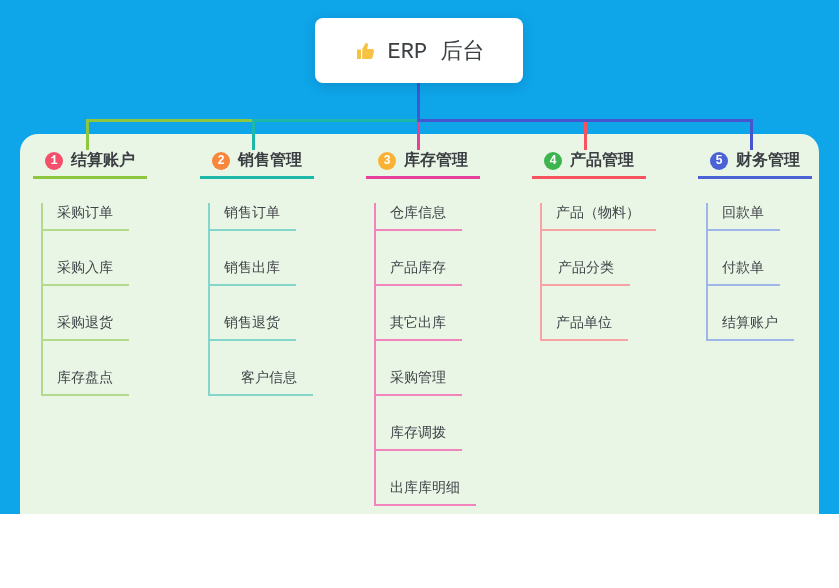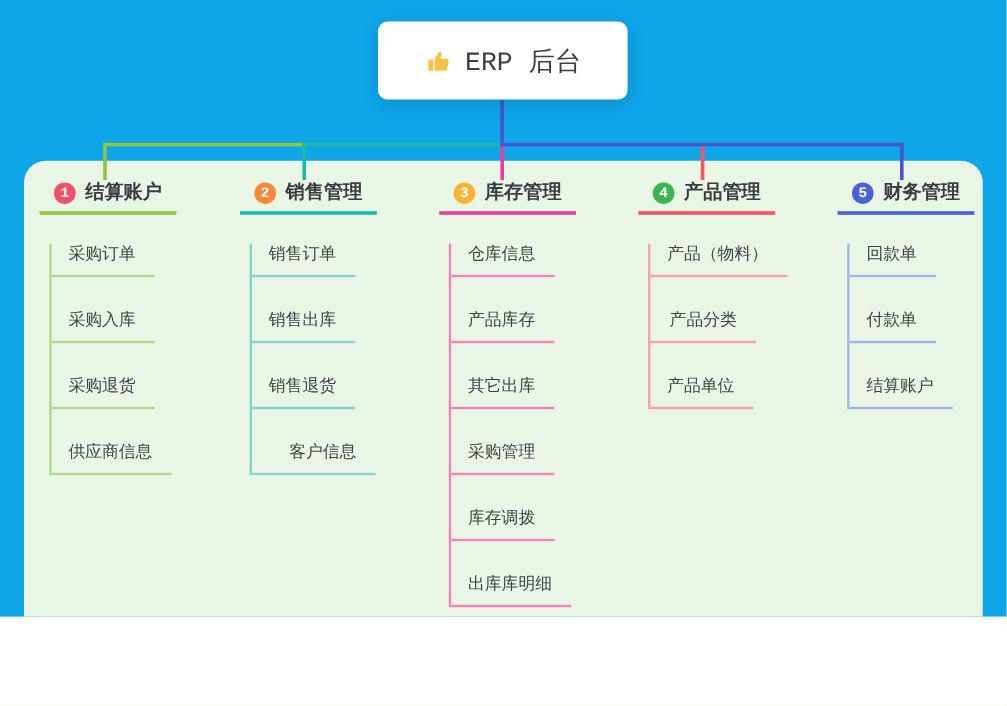--- a/index.html
+++ b/index.html
@@ -70,21 +70,21 @@
 
   <div class="branch" style="left:33px; top:150px;">
     <div class="branch-header" style="border-bottom-color: rgb(141, 198, 63);">
       <span class="badge" style="background-color: rgb(244, 80, 108);">1</span>
       <span>结算账户</span>
     </div>
     <div class="children" style="border-left-color: rgb(179, 217, 140);">
       <div class="child" style="border-bottom-color: rgb(179, 217, 140);">采购订单</div>
       <div class="child" style="border-bottom-color: rgb(179, 217, 140);">采购入库</div>
       <div class="child" style="border-bottom-color: rgb(179, 217, 140);">采购退货</div>
-      <div class="child" style="border-bottom-color: rgb(179, 217, 140);">供应商信息</div>
+      <div class="child" style="border-bottom-color: rgb(179, 217, 140);">库存盘点</div>
     </div>
   </div>
 
   <div class="branch" style="left:200px; top:150px;">
     <div class="branch-header" style="border-bottom-color: rgb(30, 184, 168);">
       <span class="badge" style="background-color: rgb(248, 134, 59);">2</span>
       <span>销售管理</span>
     </div>
     <div class="children" style="border-left-color: rgb(132, 214, 202);">
       <div class="child" style="border-bottom-color: rgb(132, 214, 202);">销售订单</div>

